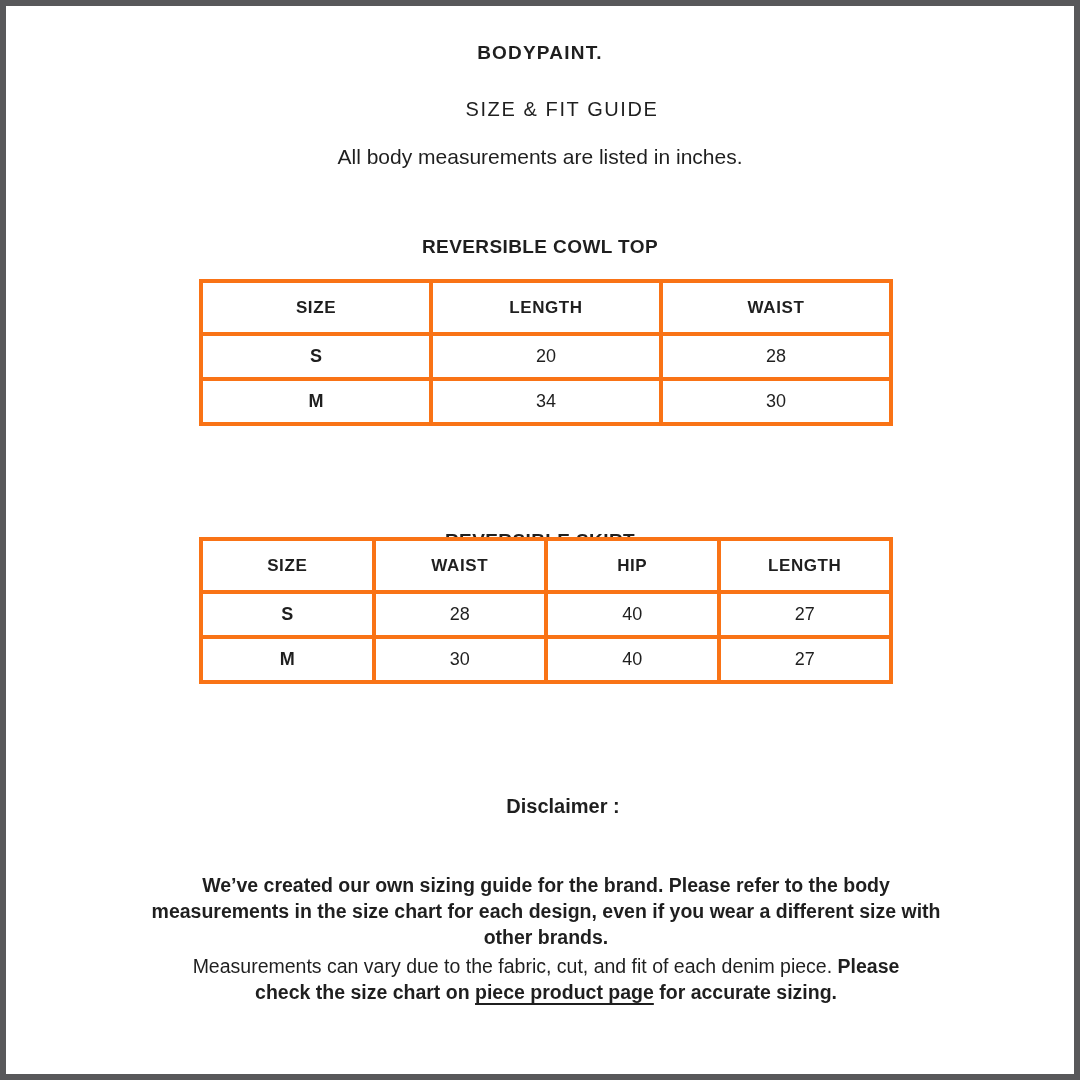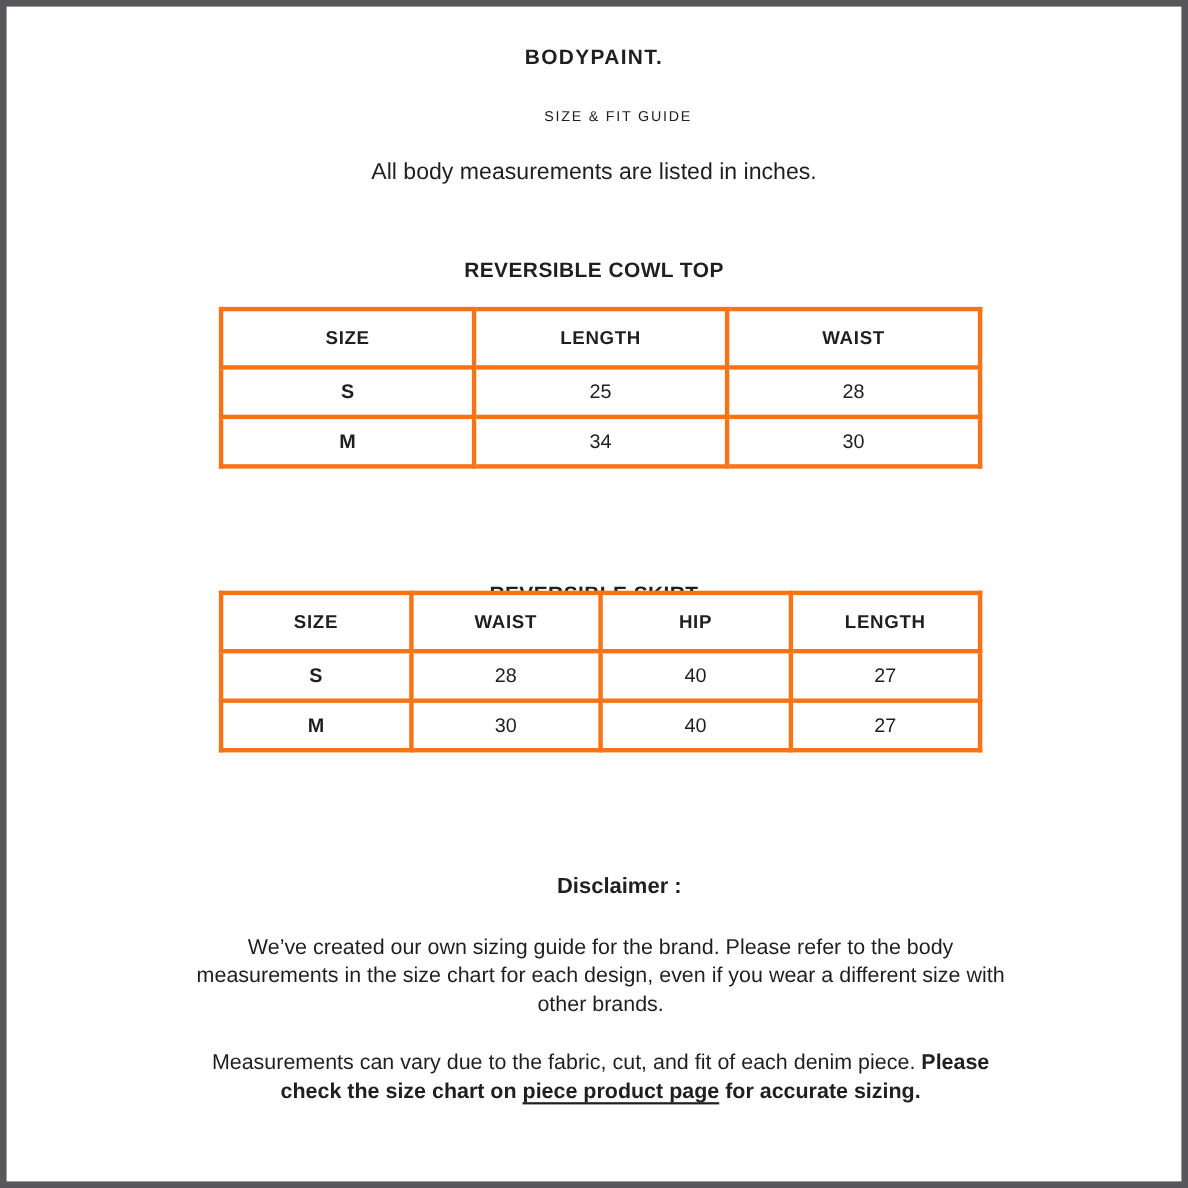--- a/index.html
+++ b/index.html
@@ -17,21 +17,21 @@
   .centered { position: absolute; left: 0; width: 100%; text-align: center; }
 
   .brand-title {
     top: 36px;
     font-size: 19px;
     font-weight: 700;
     letter-spacing: 1.2px;
   }
   .subtitle {
     top: 92px;
-    font-size: 13px;
+    font-size: 20px;
     letter-spacing: 1.6px;
     padding-left: 44px;
   }
   .intro {
     top: 139px;
     font-size: 21px;
   }
   .table-title {
     font-size: 19px;
     font-weight: 700;
@@ -76,21 +76,21 @@
   }
   .para {
     position: absolute;
     left: 110px;
     width: 860px;
     text-align: center;
     font-size: 19.5px;
     line-height: 26px;
     white-space: pre-line;
   }
-  .para1 { top: 842px; }
+  .para1 { top: 866px; font-weight: bold; }
   .para2 { top: 947px; }
   .bold-text { font-weight: 700; }
   .underline-text {
     font-weight: 700;
     text-decoration: underline;
     text-decoration-thickness: 2px;
     text-underline-offset: 4px;
   }
 </style>
 </head>
@@ -107,21 +107,21 @@
     <thead>
       <tr>
         <th>SIZE</th>
         <th>LENGTH</th>
         <th>WAIST</th>
       </tr>
     </thead>
     <tbody>
       <tr>
         <td class="col-size">S</td>
-        <td>25</td>
+        <td>20</td>
         <td>28</td>
       </tr>
       <tr>
         <td class="col-size">M</td>
         <td>34</td>
         <td>30</td>
       </tr>
     </tbody>
   </table>
 

